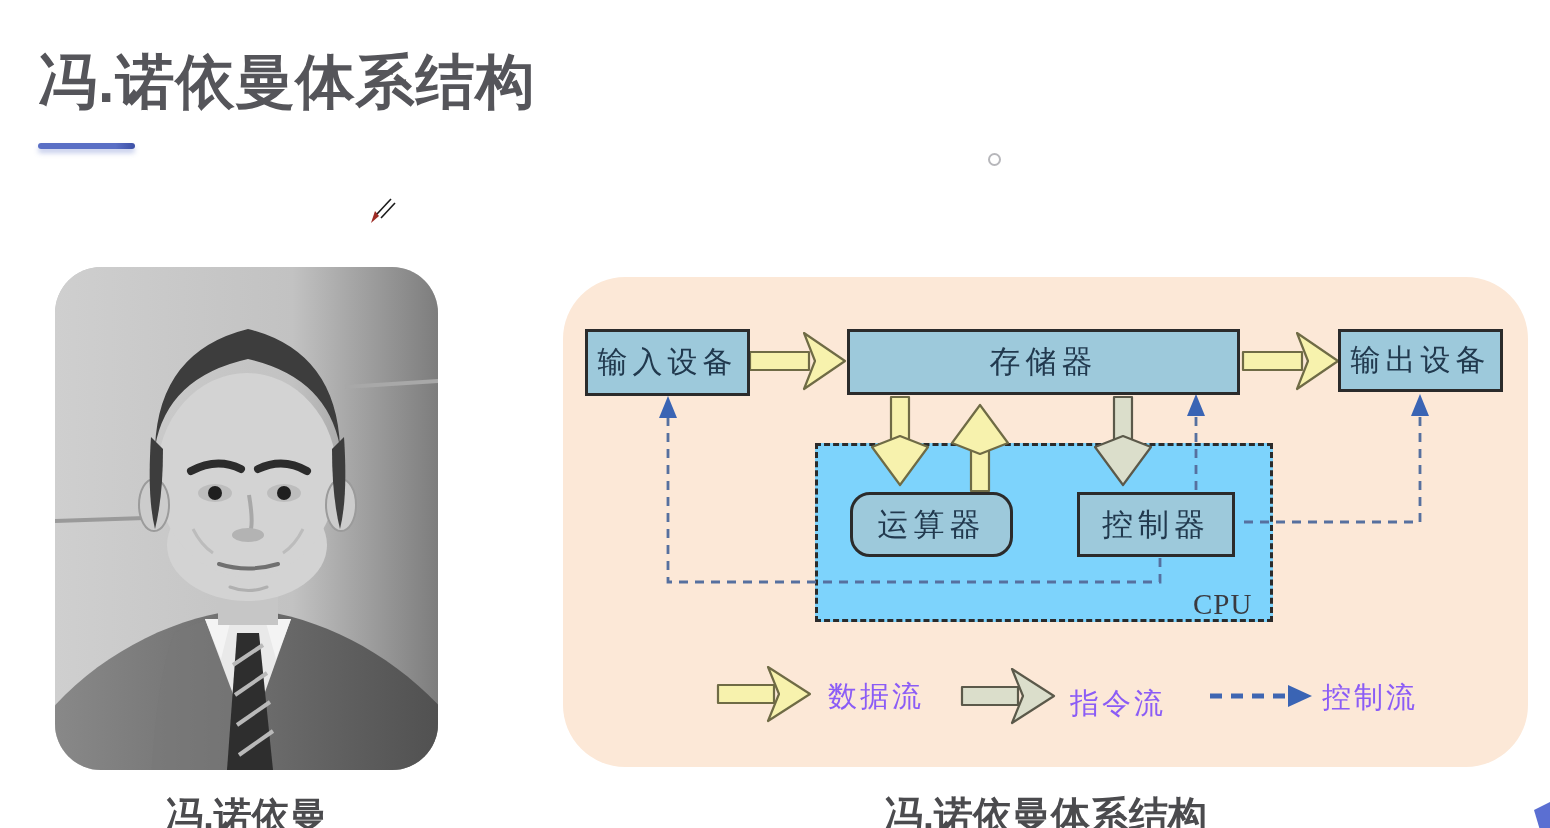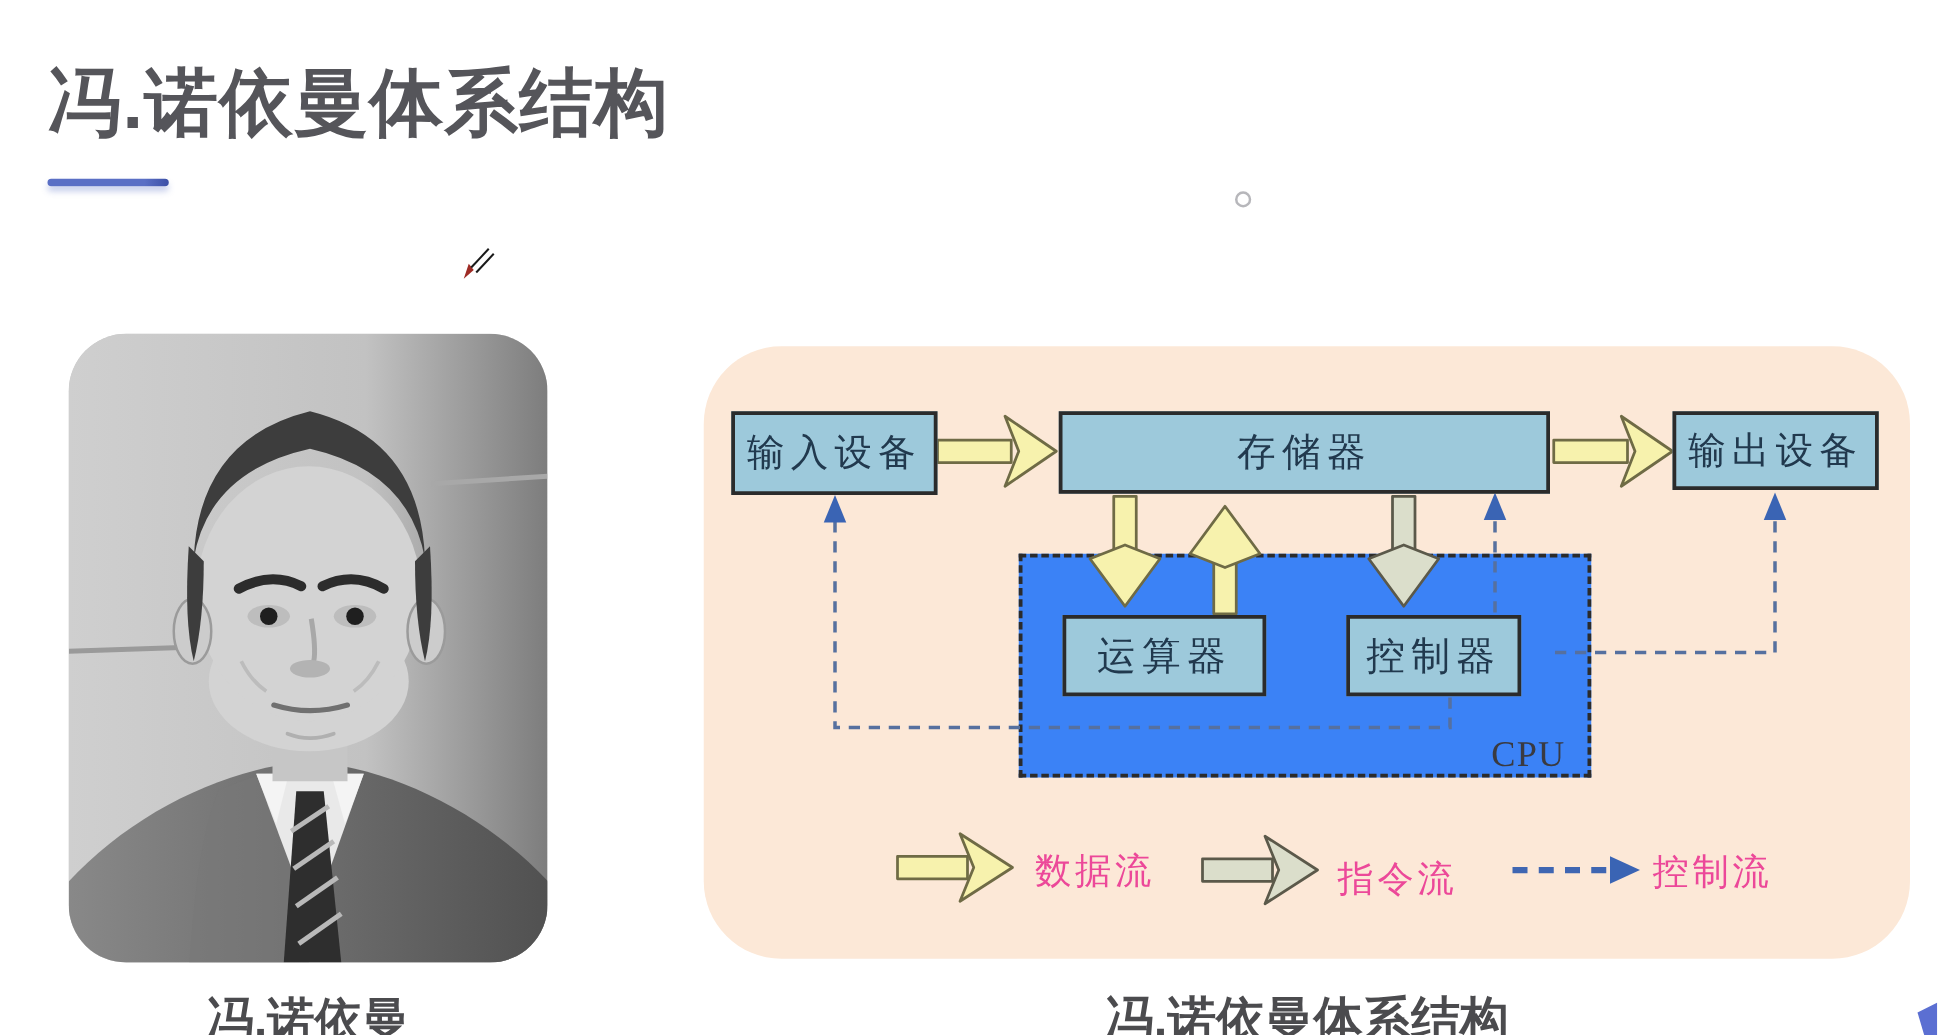--- a/index.html
+++ b/index.html
@@ -26,41 +26,41 @@
   
   .caption{position:absolute;font-weight:700;color:#4b4b4e;text-align:center;white-space:nowrap;}
   .caption-photo{left:55px;top:752px;width:383px;font-size:38px;}
   .caption-diagram{left:563px;top:750px;width:965px;font-size:39px;}
 
   
   .panel{position:absolute;left:563px;top:238px;width:965px;height:490px;background:#fce8d7;
          border-radius:62px;}
 
   
-  .cpu-box{position:absolute;left:815px;top:404px;width:458px;height:179px;background:#3b82f6;
+  .cpu-box{position:absolute;left:815px;top:404px;width:458px;height:179px;background:#7dd3fc;
            border:3px dashed #2b2b2b;box-sizing:border-box;}
   .cpu-label{position:absolute;left:375px;top:142px;font-family:"Liberation Serif","DejaVu Serif",serif;
              font-size:29px;color:#3a3a40;letter-spacing:1px;}
 
   
   .dbox{position:absolute;background:#9dc9db;border:3px solid #2b2b2b;box-sizing:border-box;
         display:flex;align-items:center;justify-content:center;
         font-family:"Liberation Serif","DejaVu Serif",serif;color:#21394e;letter-spacing:5px;}
   .box-input  {left:585px;top:290px;width:165px;height:67px;font-size:30px;}
   .box-memory {left:847px;top:290px;width:393px;height:66px;font-size:31px;}
   .box-output {left:1338px;top:290px;width:165px;height:63px;font-size:30px;}
-  .box-alu    {left:850px;top:453px;width:163px;height:65px;font-size:31px;}
-  .box-cu     {left:1077px;top:453px;width:140px;height:65px;font-size:31px;}
+  .box-alu    {left:850px;top:453px;width:163px;height:65px;font-size:31px;border-radius:20px;}
+  .box-cu     {left:1077px;top:453px;width:158px;height:65px;font-size:31px;}
 
   
   .overlay{position:absolute;left:0;top:0;pointer-events:none;}
 
   
   .legend-label{position:absolute;font-family:"Liberation Serif","DejaVu Serif",serif;
-                font-size:29px;color:#ec4899;letter-spacing:3px;white-space:nowrap;}
+                font-size:29px;color:#8b5cf6;letter-spacing:3px;white-space:nowrap;}
   .legend-data       {left:828px;top:638px;}
   .legend-instruction{left:1070px;top:645px;}
   .legend-control    {left:1322px;top:639px;}
 
   
   .watermark{position:absolute;right:5px;top:794px;font-size:17px;color:#c6ccd6;
              letter-spacing:.5px;z-index:30;}
   .z-top{z-index:10;}
 </style>
 </head>

